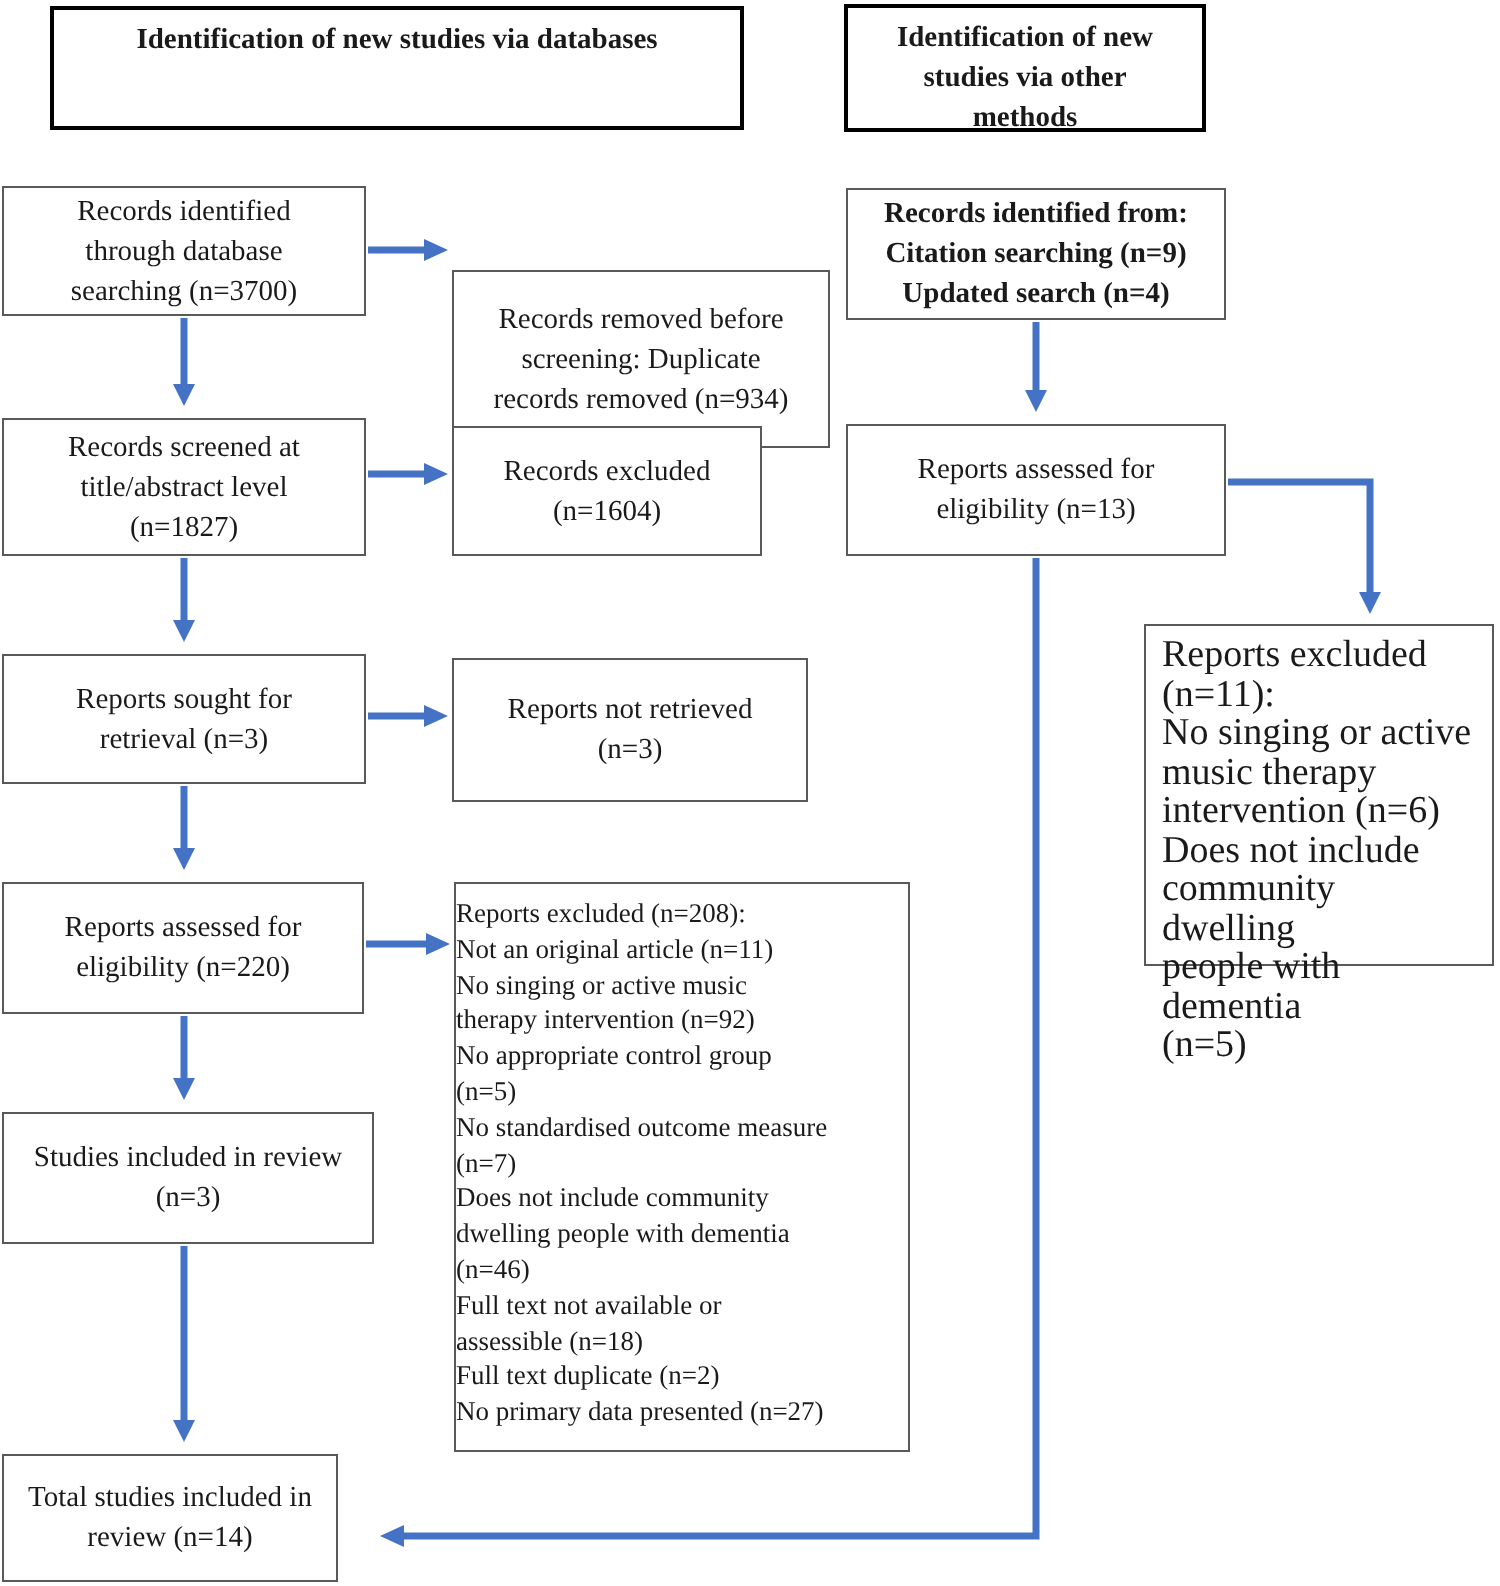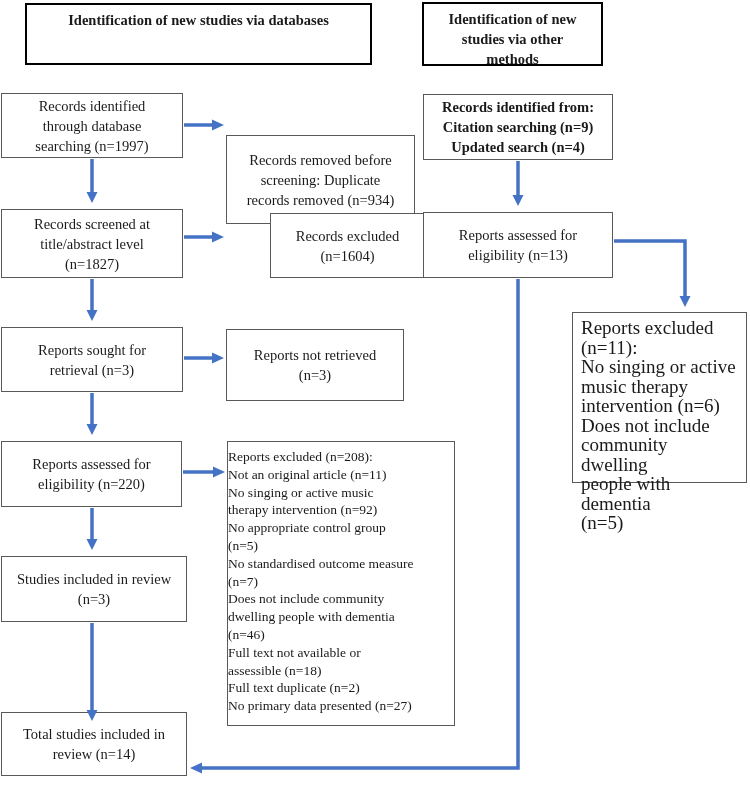--- a/index.html
+++ b/index.html
@@ -61,29 +61,29 @@
 
 <div class="canvas">
 
   <div class="box header" style="left:25px;top:3px;width:347px;height:62px;">Identification of new studies via databases</div>
   <div class="box header" style="left:422px;top:2px;width:181px;height:64px;">Identification of new
 studies via other
 methods</div>
 
   <div class="box" style="left:1px;top:93px;width:182px;height:65px;">Records identified
 through database
-searching (n=1997)</div>
+searching (n=3700)</div>
   <div class="box" style="left:226px;top:93px;width:189px;height:89px;margin-top:42px;">Records removed before
 screening: Duplicate
 records removed (n=934)</div>
 
   <div class="box" style="left:1px;top:209px;width:182px;height:69px;">Records screened at
 title/abstract level
 (n=1827)</div>
-  <div class="box" style="left:226px;top:213px;width:155px;height:65px;margin-left:44px;">Records excluded
+  <div class="box" style="left:226px;top:213px;width:155px;height:65px;">Records excluded
 (n=1604)</div>
 
   <div class="box" style="left:1px;top:327px;width:182px;height:65px;">Reports sought for
 retrieval (n=3)</div>
   <div class="box" style="left:226px;top:329px;width:178px;height:72px;">Reports not retrieved
 (n=3)</div>
 
   <div class="box" style="left:1px;top:441px;width:181px;height:66px;">Reports assessed for
 eligibility (n=220)</div>
   <div class="box left small" style="left:227px;top:441px;width:228px;height:285px;">Reports excluded (n=208):
@@ -98,21 +98,21 @@
 dwelling people with dementia
 (n=46)
 Full text not available or
 assessible (n=18)
 Full text duplicate (n=2)
 No primary data presented (n=27)</div>
 
   <div class="box" style="left:1px;top:556px;width:186px;height:66px;">Studies included in review
 (n=3)</div>
 
-  <div class="box" style="left:1px;top:712px;width:186px;height:64px;">Total studies included in
+  <div class="box" style="left:1px;top:727px;width:168px;height:64px;">Total studies included in
 review (n=14)</div>
 
   <div class="box" style="left:423px;top:94px;width:190px;height:66px;font-weight:bold;">Records identified from:
 Citation searching (n=9)
 Updated search (n=4)</div>
   <div class="box" style="left:423px;top:212px;width:190px;height:66px;">Reports assessed for
 eligibility (n=13)</div>
   <div class="box left med" style="left:572px;top:312px;width:175px;height:171px;">Reports excluded (n=11):
 No singing or active
 music therapy

